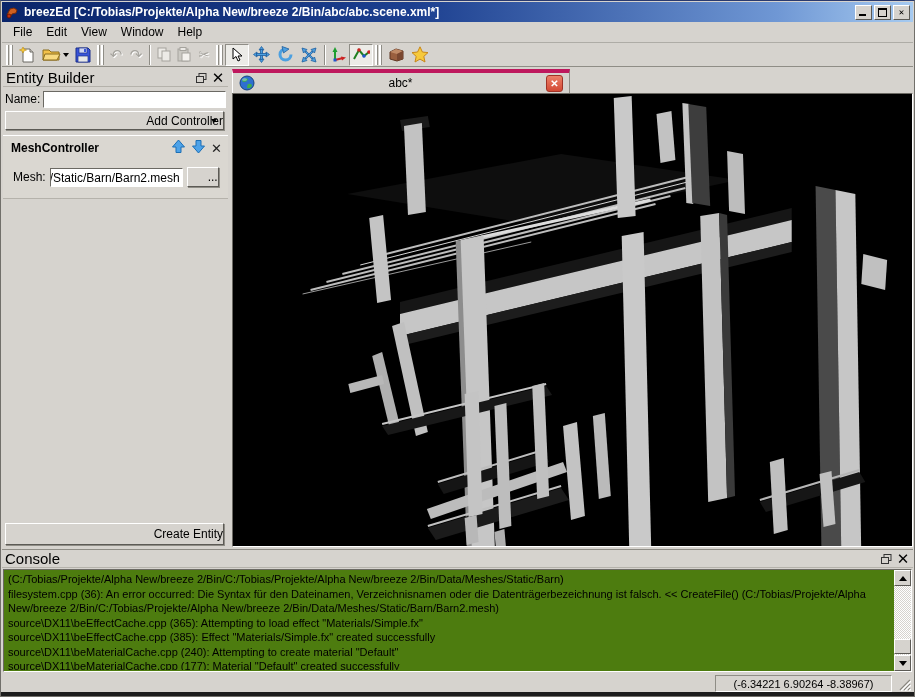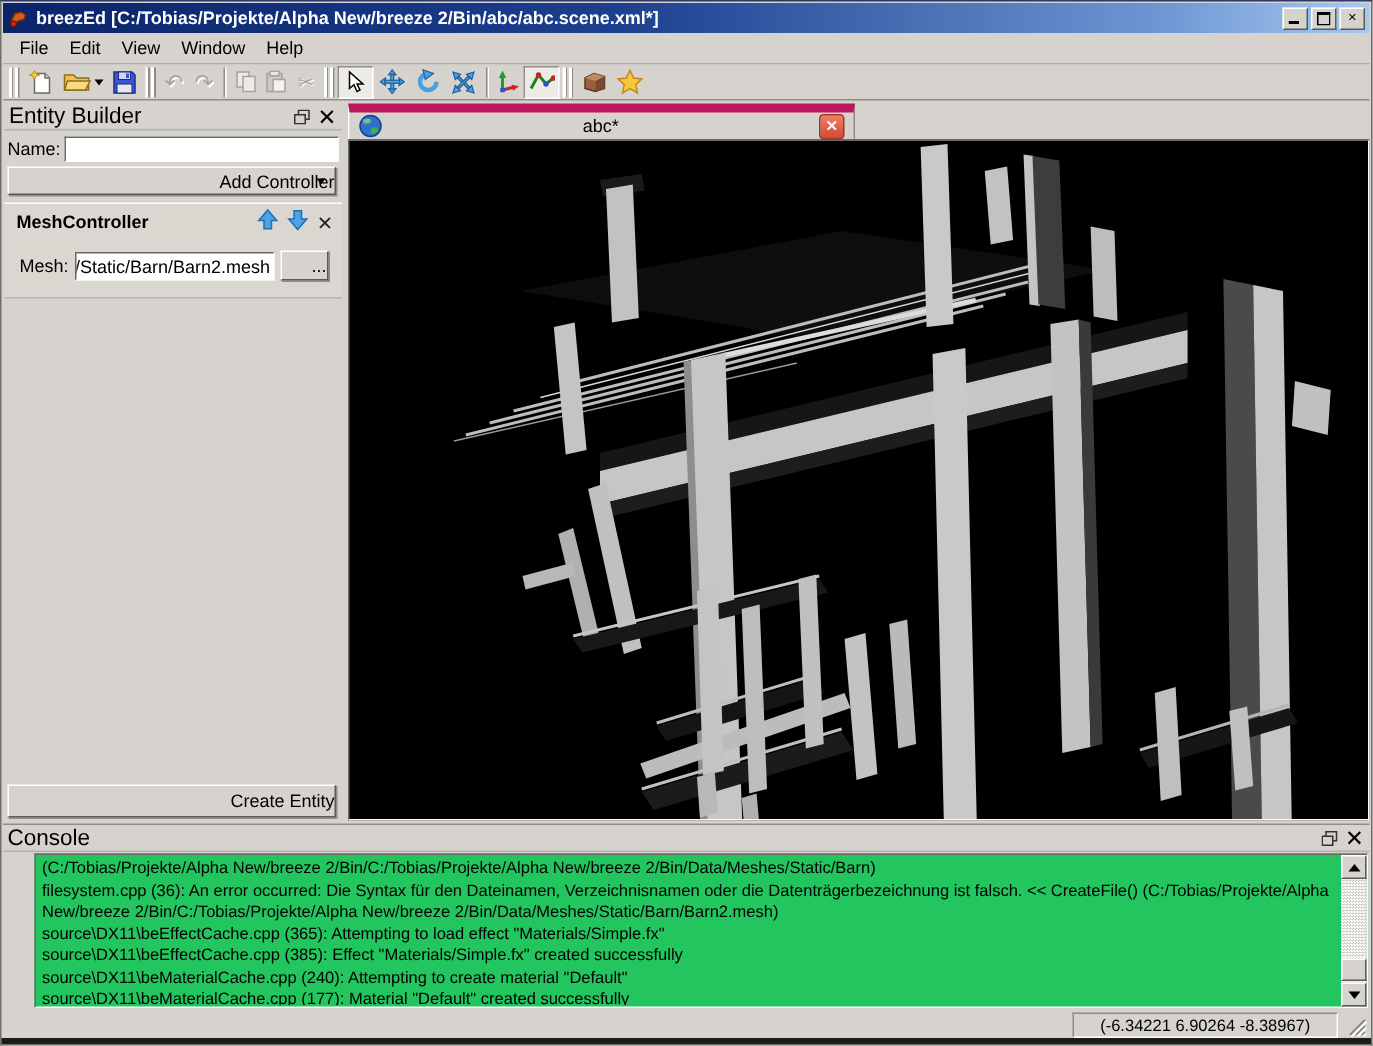--- a/index.html
+++ b/index.html
@@ -77,35 +77,35 @@
     direction:rtl; text-align:left; }
   #mc-mesh-input span { direction:ltr; unicode-bidi:bidi-override; }
   #mc-browse { width:32px; height:20px; margin-left:4px; }
   #eb-create { position:absolute; bottom:2px; left:2px; right:4px; height:22px; }
 
   
   #viewport { position:absolute; left:228px; right:0; top:0; bottom:0; }
   #tabbar { position:absolute; top:0; left:0; right:0; height:26px; }
   #tab { position:absolute; top:2px; left:2px; width:338px; height:24px;
     border-right:1px solid #8f8d86; border-left:1px solid #fff;
-    border-top:6px solid #be185d; display:flex; align-items:center; padding:0 6px; }
+    border-top:4px solid #be185d; display:flex; align-items:center; padding:0 6px; }
   #tab-label { flex:1; text-align:center; }
   #tab-close { width:17px; height:17px; border-radius:3px;
     background:linear-gradient(#ec8068,#d34a35); border:1px solid #a03226;
     color:#fff; font-weight:bold; font-size:10px; display:flex;
     align-items:center; justify-content:center; }
   #gl { position:absolute; top:26px; left:2px; right:0; bottom:0;
     background:#000; border:1px solid; border-color:#6b6963 #fff #fff #6b6963; }
   #gl svg { display:block; width:100%; height:100%; }
 
   
   #console-dock { position:absolute; top:548px; left:1px; right:1px; height:123px;
     border-top:1px solid #8f8d86; background:#d6d3ce; }
   #console-body { position:absolute; top:19px; left:1px; right:1px; bottom:0;
-    background:#22c55e; border:1px solid; border-color:#6b6963 #fff #fff #6b6963;margin-left:20px; }
+    background:#4d7c0f; border:1px solid; border-color:#6b6963 #fff #fff #6b6963; }
   #console-lines { position:absolute; inset:1px 18px 1px 1px; overflow:hidden;
     font-size:11px; line-height:14.5px; padding:1px 3px; word-wrap:break-word; }
   #console-scrollbar { position:absolute; top:0; right:0; width:17px; bottom:0;
     background:repeating-conic-gradient(#fff 0 25%,#d6d3ce 0 50%) 0 0/2px 2px; }
   .sb-btn { position:absolute; left:0; width:17px; height:16px; background:#d6d3ce;
     border:1px solid; border-color:#fff #5c5a55 #5c5a55 #fff;
     display:flex; align-items:center; justify-content:center; }
   .sb-tri-up { width:0;height:0;border-left:4px solid transparent;
     border-right:4px solid transparent;border-bottom:5px solid #000; }
   .sb-tri-down { width:0;height:0;border-left:4px solid transparent;

